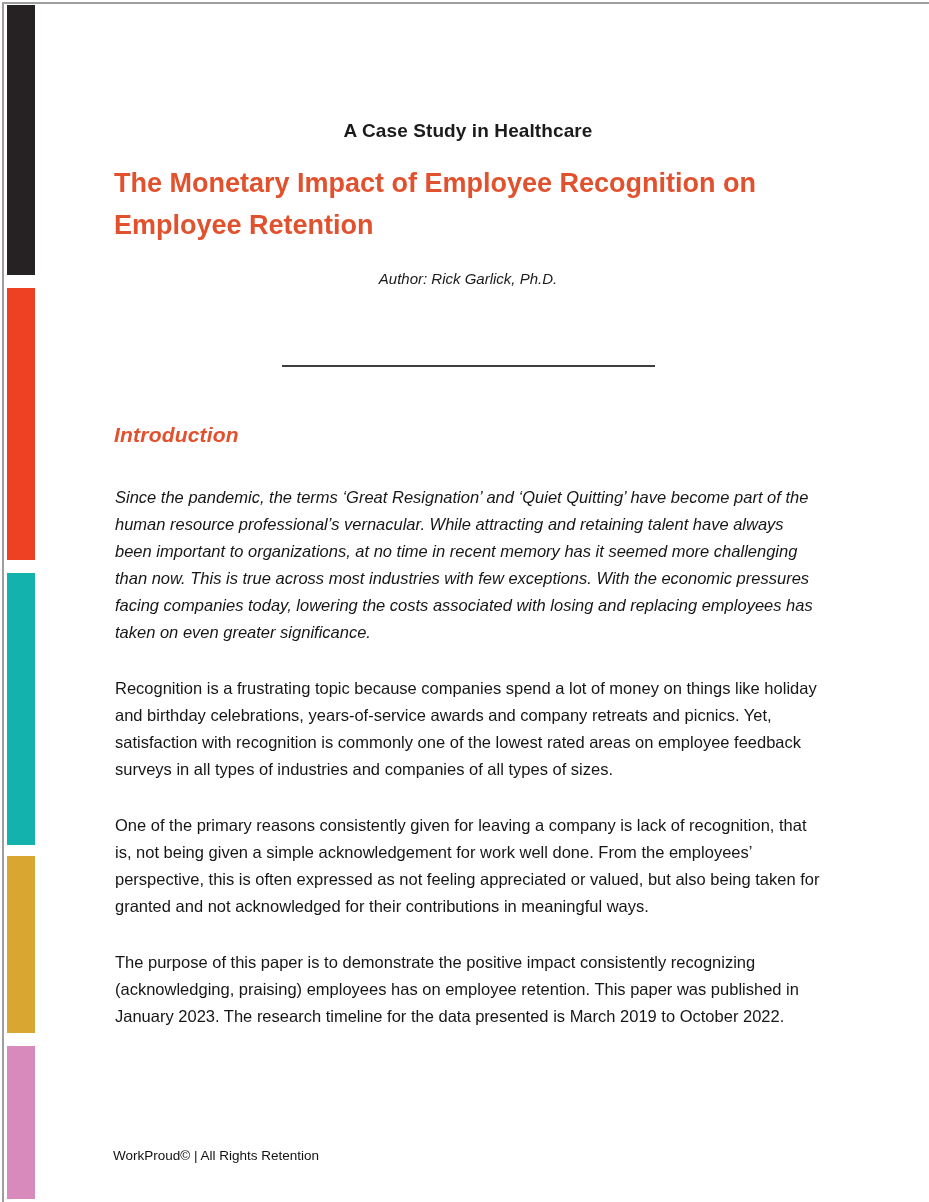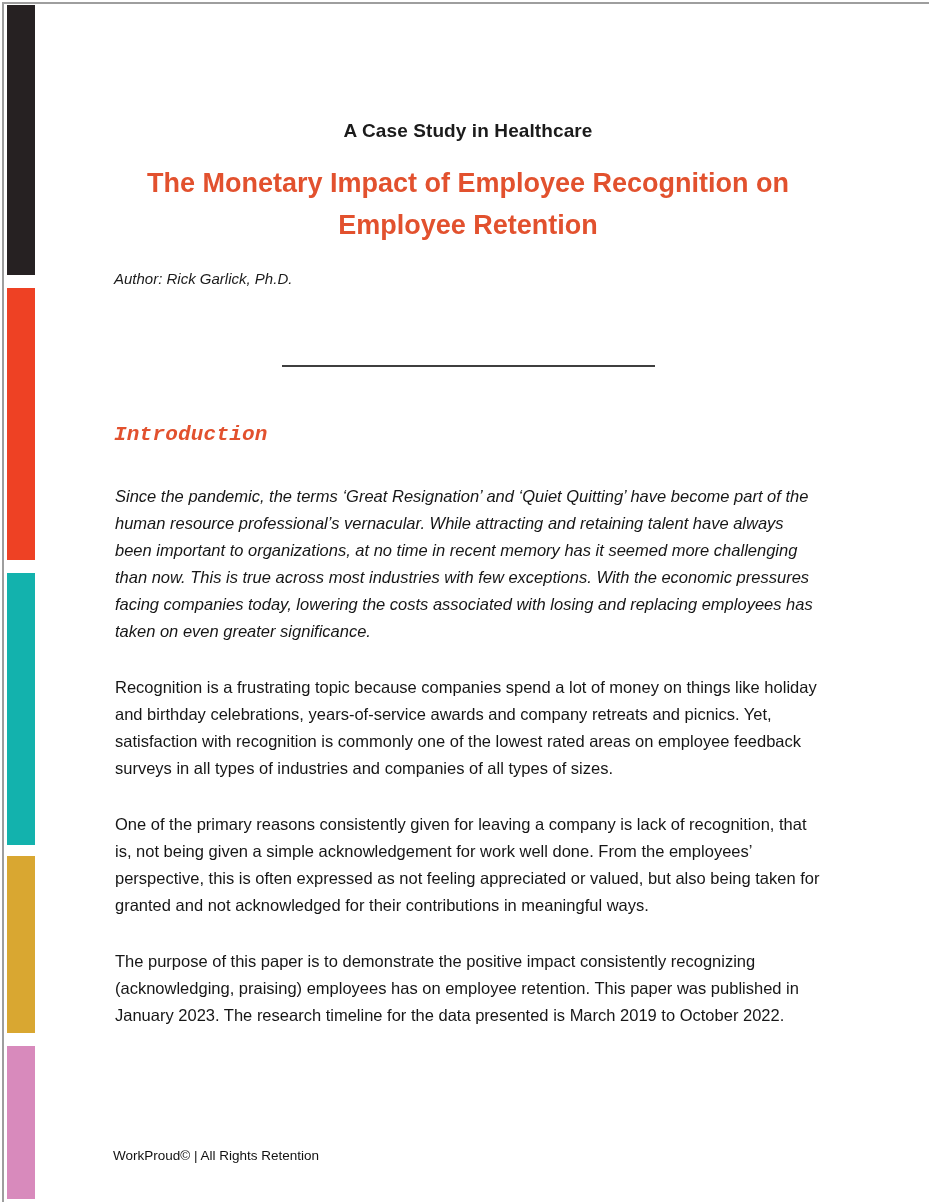--- a/index.html
+++ b/index.html
@@ -39,44 +39,44 @@
   .eyebrow {
     margin-top: 114px;
     text-align: center;
     font-size: 19px;
     font-weight: bold;
     color: #1b1b1b;
     letter-spacing: 0.1px;
   }
   .doc-title {
     margin-top: 19px;
-    text-align: center;
+    text-align: left;
     font-size: 27px;
     line-height: 1.55;
     font-weight: bold;
   }
   .author {
     margin-top: 21px;
+    text-align: center;
     font-size: 15px;
     font-style: italic;
     color: #1b1b1b;
   }
   .divider {
     width: 373px;
     height: 0;
     border-top: 2px solid #3f3f3f;
     margin: 77px auto 0 auto;
   }
   .section-heading {
     margin-top: 53px;
     font-size: 21px;
     font-weight: bold;
     font-style: italic;
     letter-spacing: 0.2px;
-    font-family: Liberation Mono, monospace;
   }
   .body-copy p {
     font-size: 16.5px;
     line-height: 27px;
     color: #161616;
     margin-top: 27px;
   }
   .body-copy p:first-child { margin-top: 34px; font-style: italic; }
   .footer {
     position: absolute;

